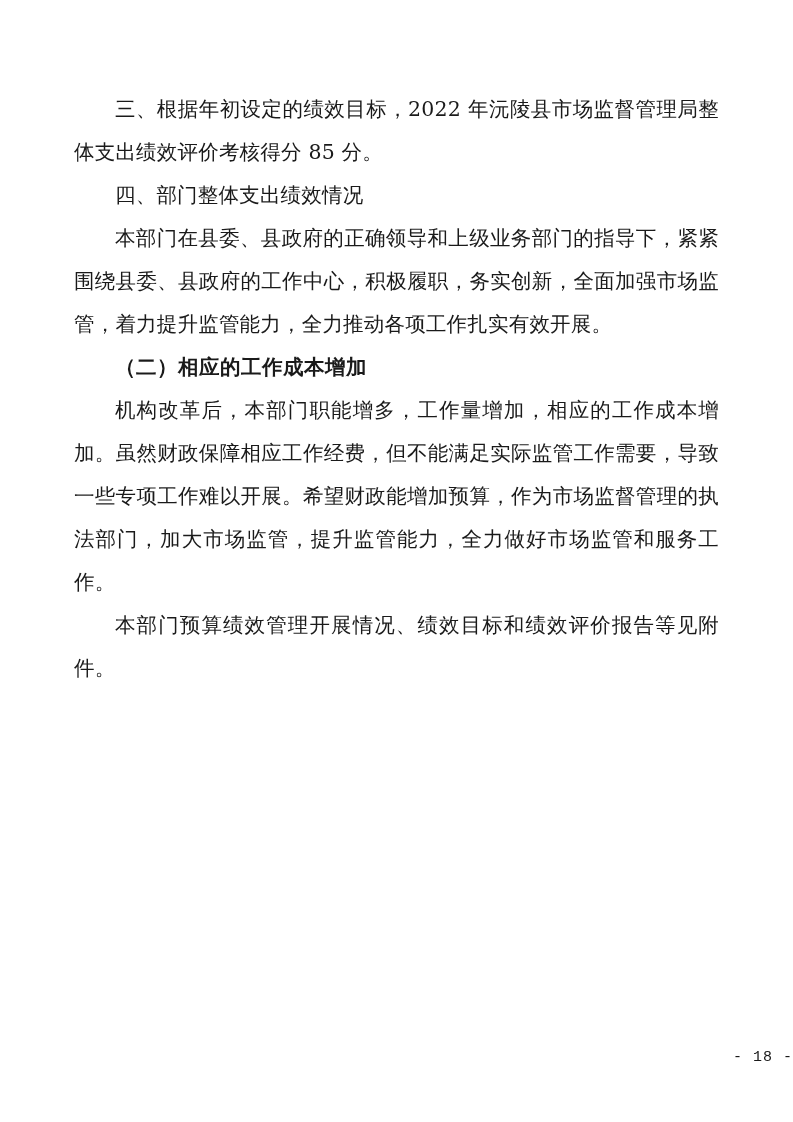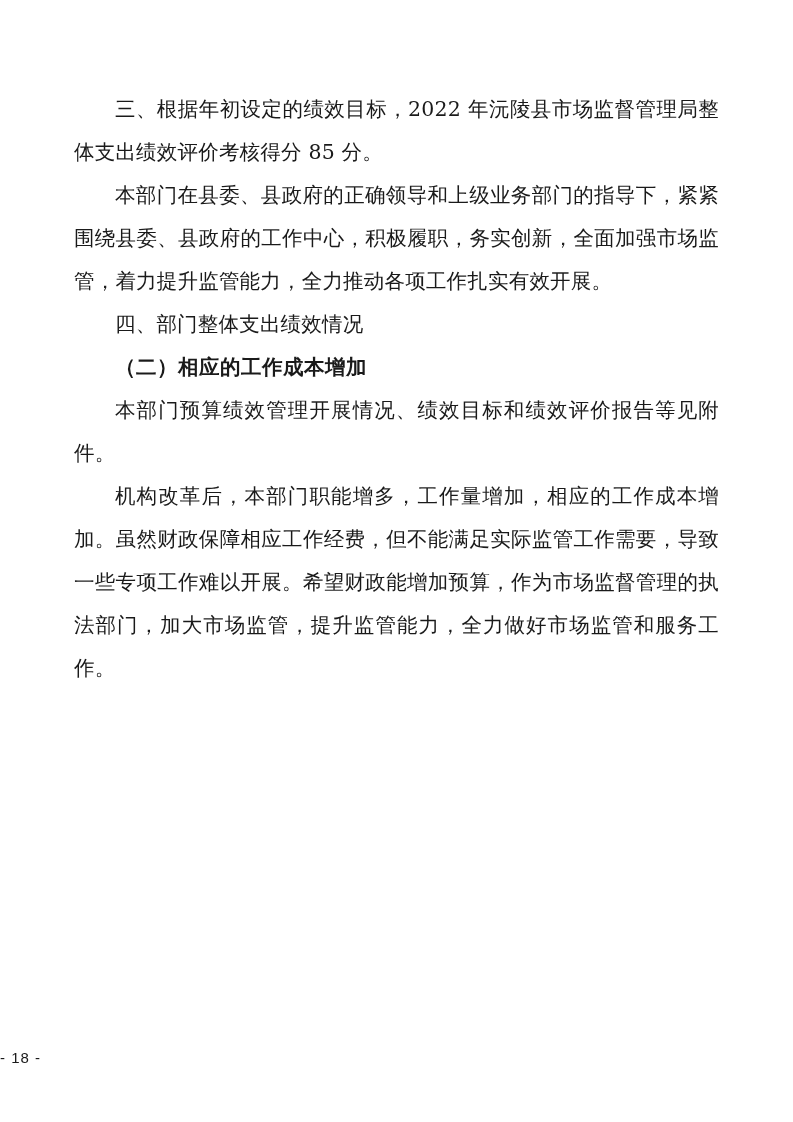--- a/index.html
+++ b/index.html
@@ -44,41 +44,41 @@
     line-height: 43px;
     text-indent: 2em;
     font-weight: bold;
     letter-spacing: 0.5px;
   }
   .footer {
     position: absolute;
     left: 0;
     right: 0;
     bottom: 56px;
-    text-align: left;
+    text-align: right;
     font-size: 15px;
-    font-family: Liberation Sans, sans-serif;
+    font-family: Liberation Mono, monospace;
     color: #1a1a1a;
     letter-spacing: 1px;
   }
 </style>
 </head>
 <body>
 
 <div class="page">
   <div class="doc-body">
 
     <p class="para">三、根据年初设定的绩效目标，2022 年沅陵县市场监督管理局整体支出绩效评价考核得分 85 分。</p>
 
+    <p class="para">四、部门整体支出绩效情况</p>
+
     <p class="para">本部门在县委、县政府的正确领导和上级业务部门的指导下，紧紧围绕县委、县政府的工作中心，积极履职，务实创新，全面加强市场监管，着力提升监管能力，全力推动各项工作扎实有效开展。</p>
-
-    <p class="para">四、部门整体支出绩效情况</p>
 
     <p class="heading">（二）相应的工作成本增加</p>
 
+    <p class="para">机构改革后，本部门职能增多，工作量增加，相应的工作成本增加。虽然财政保障相应工作经费，但不能满足实际监管工作需要，导致一些专项工作难以开展。希望财政能增加预算，作为市场监督管理的执法部门，加大市场监管，提升监管能力，全力做好市场监管和服务工作。</p>
+
     <p class="para">本部门预算绩效管理开展情况、绩效目标和绩效评价报告等见附件。</p>
-
-    <p class="para">机构改革后，本部门职能增多，工作量增加，相应的工作成本增加。虽然财政保障相应工作经费，但不能满足实际监管工作需要，导致一些专项工作难以开展。希望财政能增加预算，作为市场监督管理的执法部门，加大市场监管，提升监管能力，全力做好市场监管和服务工作。</p>
 
   </div>
 
   <div class="footer">- 18 -</div>
 </div>
 
 </body></html>

